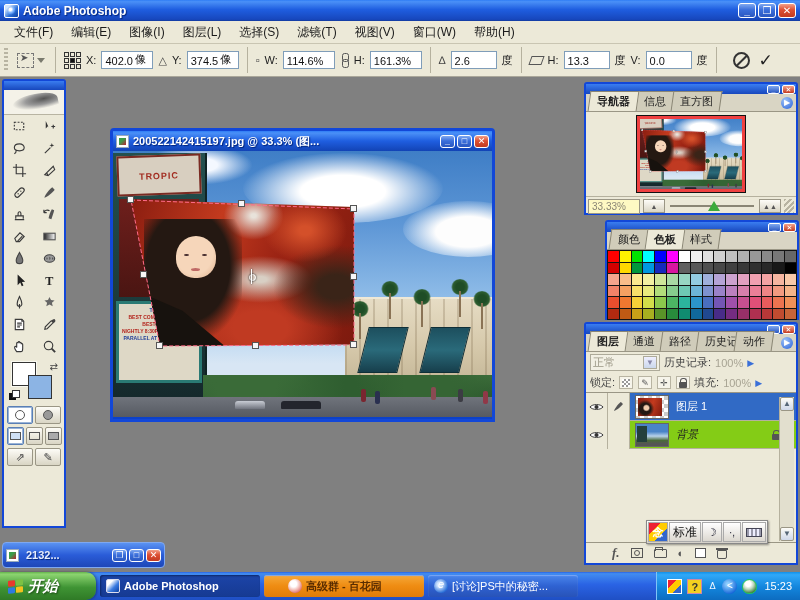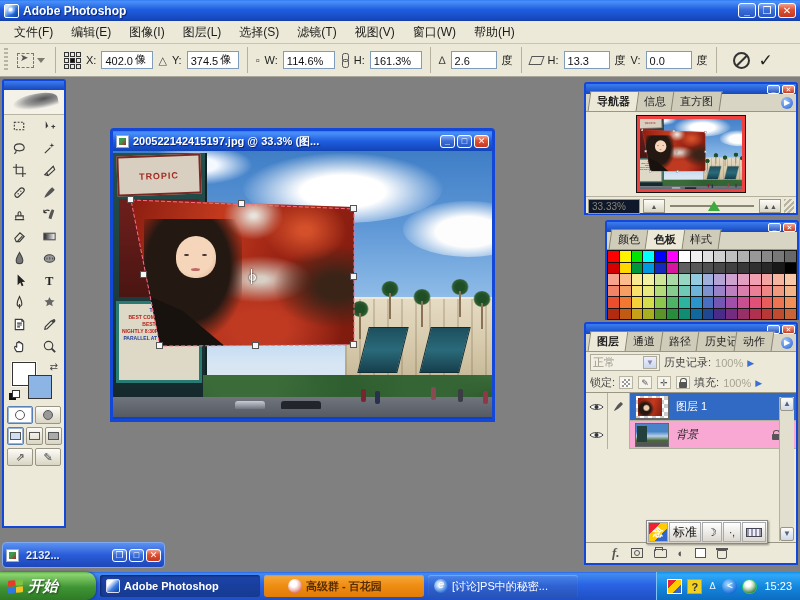--- a/index.html
+++ b/index.html
@@ -166,21 +166,21 @@
   .ptab.clip { max-width:40px; }
   .pmenu-btn { position:absolute; right:3px; top:3px; width:12px; height:12px; border-radius:50%;
     background:radial-gradient(circle at 35% 30%,#9cc2f8,#2a62d8); color:#fff; font-size:8px; line-height:12px; text-align:center; }
 
   
   .nav-body { height:84px; display:flex; align-items:center; justify-content:center; }
   .thumbwrap { position:relative; width:110px; height:78px; border:1px solid #111; background:#fff; }
   .scene-thumb { transform:scale(0.285); transform-origin:0 0; }
   .nav-viewbox { position:absolute; inset:0; border:3px solid #ef4040; pointer-events:none; }
   .nav-foot { height:19px; border-top:1px solid #b5b19e; display:flex; align-items:center; gap:3px; padding:0 2px; }
-  .zoomfield { width:52px; height:15px; border:1px solid #9a9685; background:#0f172a; color:#8a8675; font-size:10px; padding:1px 3px; }
+  .zoomfield { width:52px; height:15px; border:1px solid #9a9685; background:#fef9c3; color:#8a8675; font-size:10px; padding:1px 3px; }
   .nv-btn { width:22px; height:14px; border:1px solid #9a9685; background:linear-gradient(180deg,#fdfcf7,#d9d5c4); font-size:7px; color:#555; text-align:center; line-height:13px; }
   .nv-slider { flex:1; position:relative; height:14px; }
   .nv-slider .track { position:absolute; left:2px; right:2px; top:6px; height:2px; background:#8a8675; }
   .nv-slider .sthumb { position:absolute; left:45%; top:2px; width:0; height:0;
     border-left:6px solid transparent; border-right:6px solid transparent; border-bottom:10px solid #3caa3c; }
   .sizegrip { width:10px; height:14px; background:repeating-linear-gradient(135deg,#b8b4a2 0 2px,transparent 2px 4px); }
 
   
   .swatch-grid { display:grid; grid-template-columns:repeat(16,1fr); gap:1px; background:#141414; padding:1px; height:70px; overflow:hidden; }
   .sw { min-height:10px; }
@@ -192,21 +192,21 @@
   .blend-dd { width:14px; height:13px; border:1px solid #adaa99; background:linear-gradient(180deg,#eef,#cbd8ec); text-align:center; font-size:8px; color:#88a; line-height:12px; }
   .gray-val { color:#a8a494; }
   .rarrow { color:#3a6fd8; font-size:9px; }
   .lockicons { display:flex; gap:5px; align-items:center; }
   .lk { width:14px; height:13px; border:1px solid #b8b4a2; background:#f6f4ea; display:flex; align-items:center; justify-content:center; font-size:9px; color:#555; }
   .checker-sm { width:8px; height:8px;
     background:linear-gradient(45deg,#999 25%,transparent 25%,transparent 75%,#999 75%),linear-gradient(45deg,#999 25%,#fff 25%,#fff 75%,#999 75%); background-size:4px 4px; background-position:0 0,2px 2px; }
   .padlock { width:8px; height:6px; background:#555; border-radius:1px; position:relative; margin-top:4px; }
   .padlock::before { content:''; position:absolute; top:-4px; left:1px; width:5px; height:4px; border:1.5px solid #555; border-bottom:none; border-radius:3px 3px 0 0; }
   .layer-list { border-top:1px solid #9a9685; }
-  .layer-row { display:flex; align-items:center; height:28px; border-bottom:1px solid #b5b19e; background:#f9a8d4; padding-right:16px; }
+  .layer-row { display:flex; align-items:center; height:28px; border-bottom:1px solid #b5b19e; background:#84cc16; padding-right:16px; }
   .layer-row.sel { background:#316ac5; color:#fff; }
   .cell { width:22px; height:28px; border-right:1px solid #b5b19e; display:flex; align-items:center; justify-content:center; background:#ece9d8; }
   .lthumb { width:34px; height:24px; border:1px solid #666; margin:0 5px; position:relative; overflow:hidden; }
   .lthumb.checker { background:linear-gradient(45deg,#ccc 25%,transparent 25%,transparent 75%,#ccc 75%),linear-gradient(45deg,#ccc 25%,#fff 25%,#fff 75%,#ccc 75%); background-size:8px 8px; background-position:0 0,4px 4px; }
   .lthumb .ph { position:absolute; left:2px; top:2px; width:24px; height:18px;
     background:radial-gradient(circle at 35% 55%,#f2ccac 12%,transparent 20%),radial-gradient(circle at 30% 60%,#241812 28%,transparent 45%),linear-gradient(110deg,#8a1d10,#c33a1e 55%,#7d1a0e); }
   .lthumb.bgscene { background:linear-gradient(180deg,#4a84c8 35%,#b8d2ea 55%,#4a6a3a 75%,#555 90%); }
   .lthumb.bgscene::after { content:''; position:absolute; left:1px; top:2px; width:10px; height:16px; background:#24403c; }
   .lname { font-size:11px; margin-left:2px; white-space:nowrap; }
   .lname.it { font-style:italic; color:#222; }

